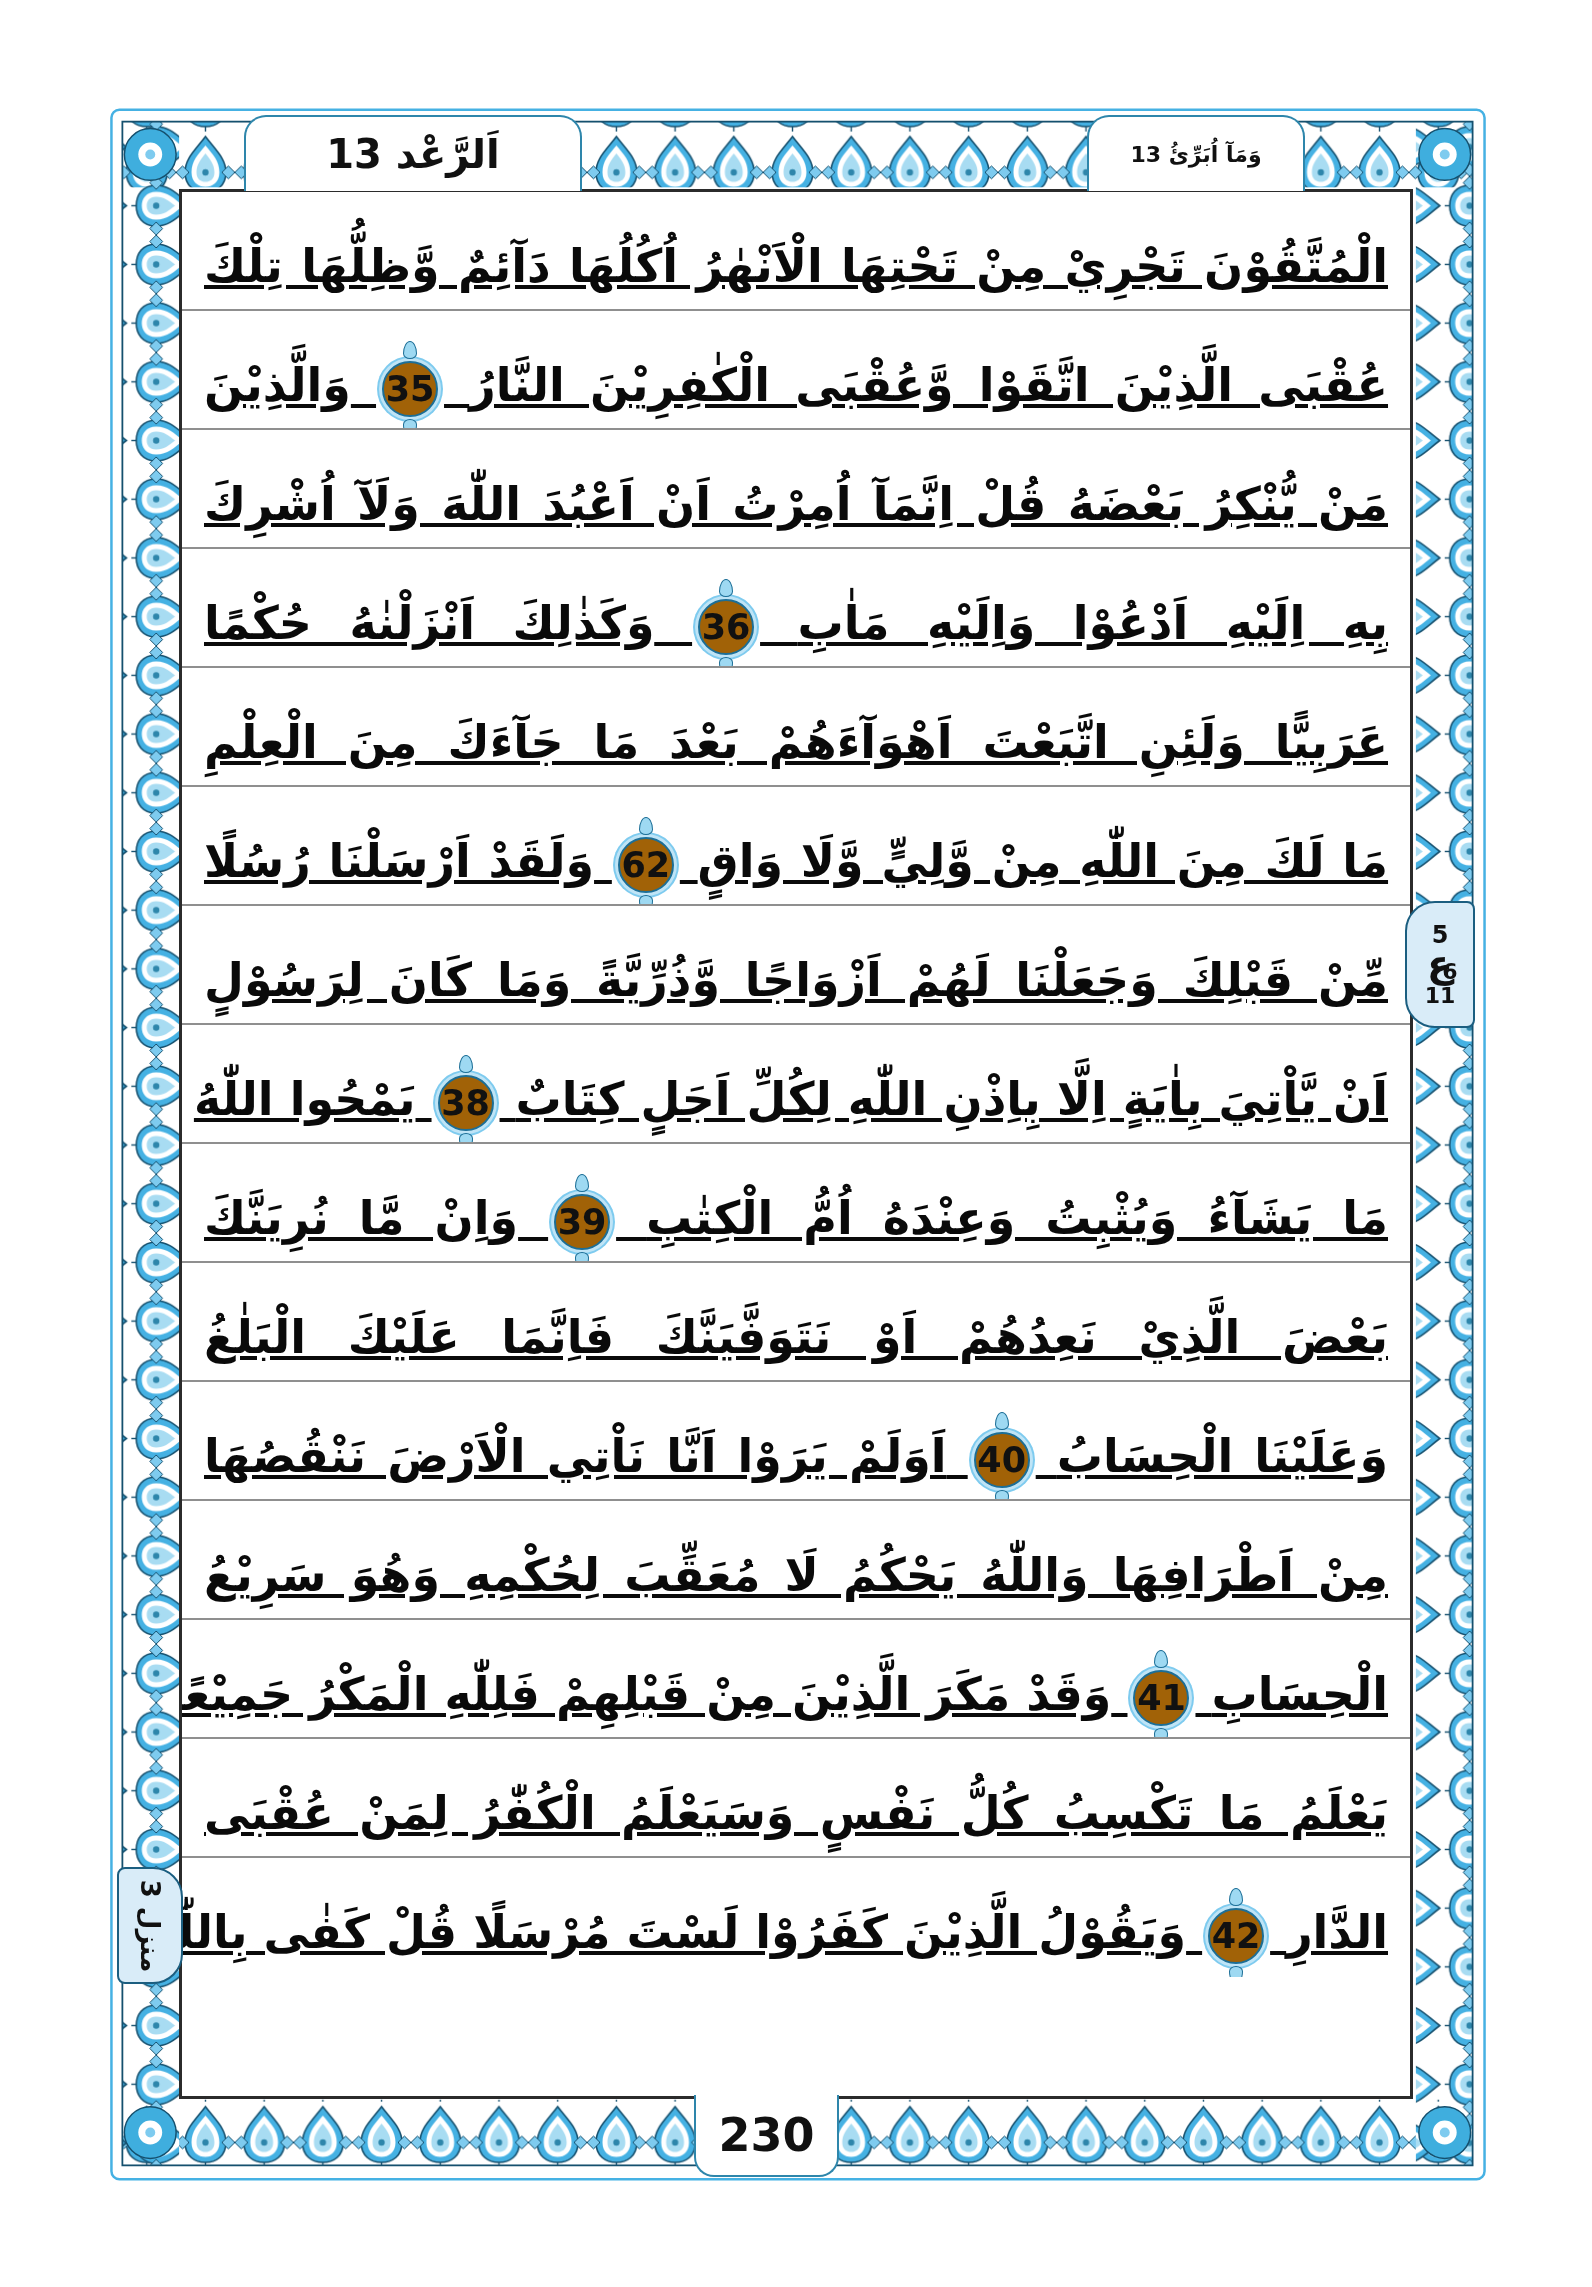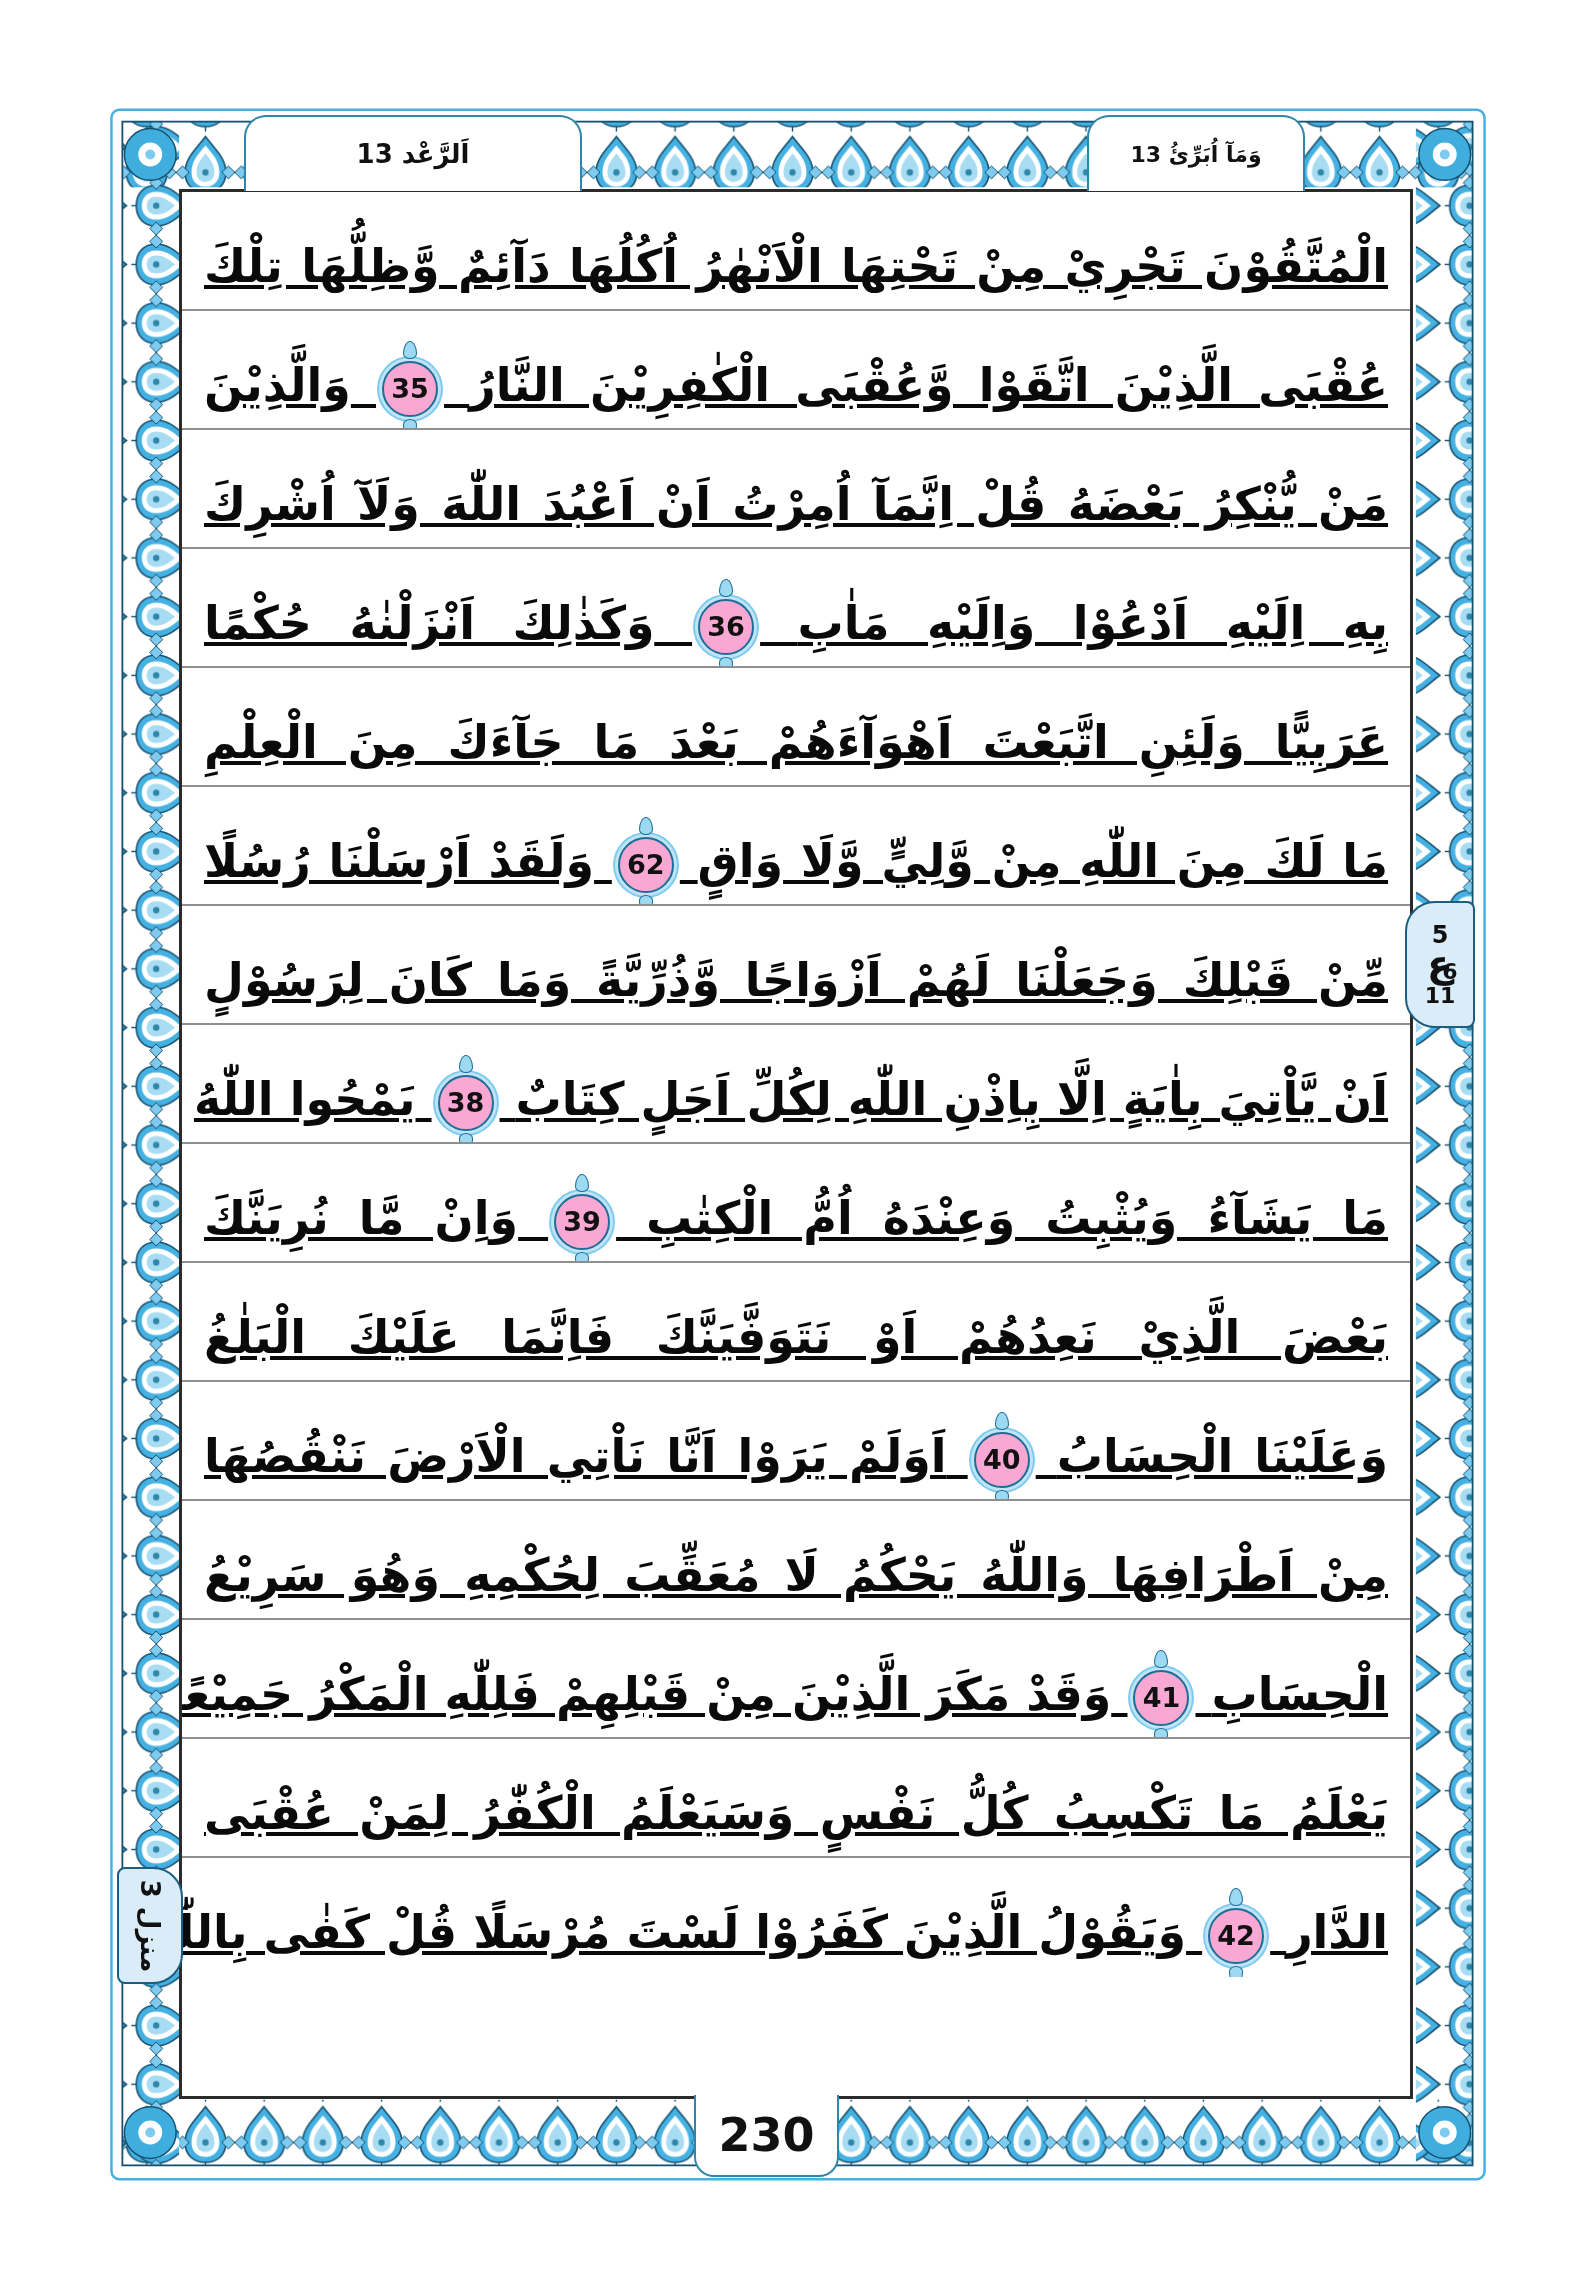--- a/index.html
+++ b/index.html
@@ -11,21 +11,21 @@
   }
   #frame-svg { position:absolute; left:0; top:0; z-index:1; }
 
   
   .tab {
     position:absolute; z-index:3; background:#ffffff;
     border:2.5px solid #2e86ab; display:flex; align-items:center; justify-content:center;
     direction:rtl; color:#111; font-weight:700;
   }
   .tab-top { border-radius:22px 22px 0 0; border-bottom:none; top:115px; height:76px; }
-  #surah-tab { left:244px; width:338px; font-size:26px; }
+  #surah-tab { left:244px; width:338px; font-size:40px; }
   #juz-tab   { left:1087px; width:218px; font-size:22px; }
   .tab-bottom {
     border-radius:0 0 20px 20px; border-top:none;
     top:2095px; height:82px; left:694px; width:145px; font-size:46px;
   }
 
   
   #text-block {
     position:absolute; z-index:2;
     left:179px; top:189px; width:1234px; height:1910px;
@@ -42,22 +42,22 @@
   }
   .text-line:last-child { border-bottom:none; }
   .seg { display:inline; }
 
   
   .verse-marker {
     display:inline-block; vertical-align:middle; position:relative;
     width:56px; height:56px; margin:0 6px; line-height:52px;
     border:2.5px solid #1c6e96; border-radius:50%;
     box-shadow:0 0 0 3px #bfe4f6, 0 0 0 5px #7ecbef;
-    background:#f9a8d4; text-align:center; text-align-last:center;
-    font-size:27px; font-weight:700; color:#111;
+    background:#a16207; text-align:center; text-align-last:center;
+    font-size:35px; font-weight:700; color:#111;
   }
   .verse-marker::before, .verse-marker::after {
     content:""; position:absolute; left:50%; width:12px; height:16px;
     background:#9ed9f2; border:1px solid #1c6e96;
     border-radius:50% 50% 50% 50% / 70% 70% 30% 30%;
     transform:translateX(-50%);
   }
   .verse-marker::before { top:-22px; }
   .verse-marker::after  { bottom:-22px; transform:translateX(-50%) rotate(180deg); }
 

